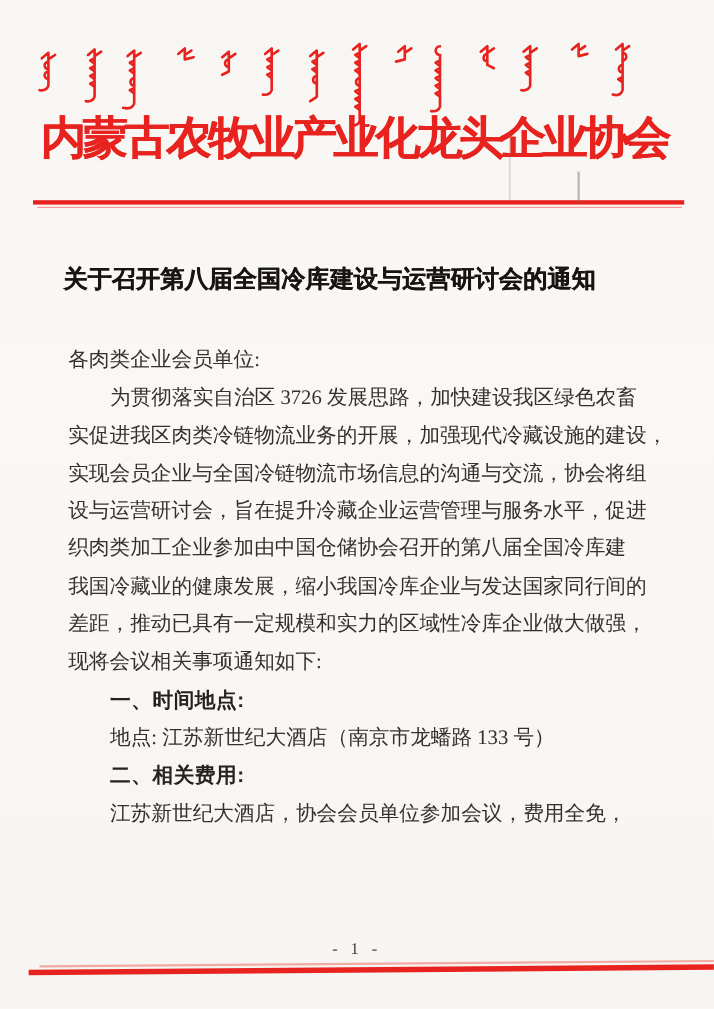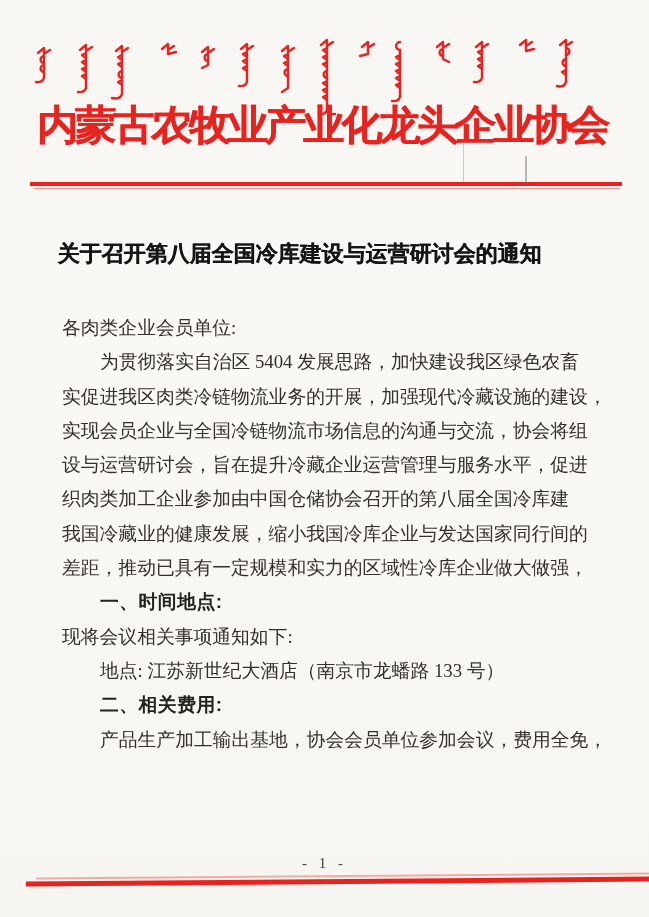--- a/index.html
+++ b/index.html
@@ -97,32 +97,32 @@
     <div class="thick"></div>
     <div class="thin"></div>
   </div>
   <div class="artifact-v1"></div>
   <div class="artifact-v2"></div>
 
   <div class="doc-title">关于召开第八届全国冷库建设与运营研讨会的通知</div>
 
   <div class="body-block">
     <div class="line">各肉类企业会员单位:</div>
-    <div class="line indent">为贯彻落实自治区 5404 发展思路，加快建设我区绿色农畜</div>
+    <div class="line indent">为贯彻落实自治区 3726 发展思路，加快建设我区绿色农畜</div>
     <div class="line">实促进我区肉类冷链物流业务的开展，加强现代冷藏设施的建设，</div>
     <div class="line">实现会员企业与全国冷链物流市场信息的沟通与交流，协会将组</div>
     <div class="line">设与运营研讨会，旨在提升冷藏企业运营管理与服务水平，促进</div>
     <div class="line">织肉类加工企业参加由中国仓储协会召开的第八届全国冷库建</div>
     <div class="line">我国冷藏业的健康发展，缩小我国冷库企业与发达国家同行间的</div>
     <div class="line">差距，推动已具有一定规模和实力的区域性冷库企业做大做强，</div>
+    <div class="line">现将会议相关事项通知如下:</div>
     <div class="line indent heading">一、时间地点:</div>
-    <div class="line">现将会议相关事项通知如下:</div>
     <div class="line indent">地点: 江苏新世纪大酒店（南京市龙蟠路 133 号）</div>
     <div class="line indent heading">二、相关费用:</div>
-    <div class="line indent">产品生产加工输出基地，协会会员单位参加会议，费用全免，</div>
+    <div class="line indent">江苏新世纪大酒店，协会会员单位参加会议，费用全免，</div>
   </div>
 
   <div class="page-number">- 1 -</div>
 
   <div class="rule-bottom">
     <div class="thin"></div>
     <div class="thick"></div>
   </div>
 
 </div>

